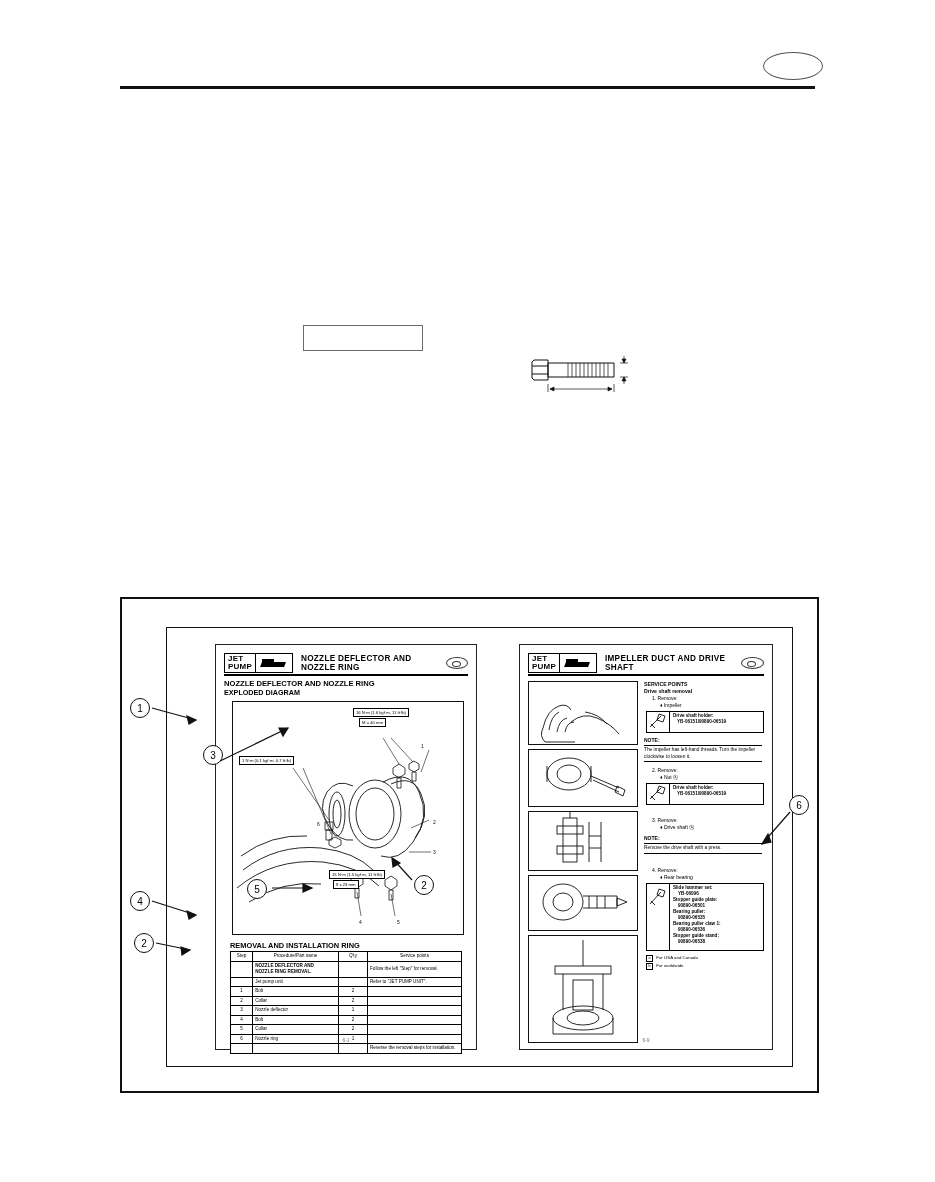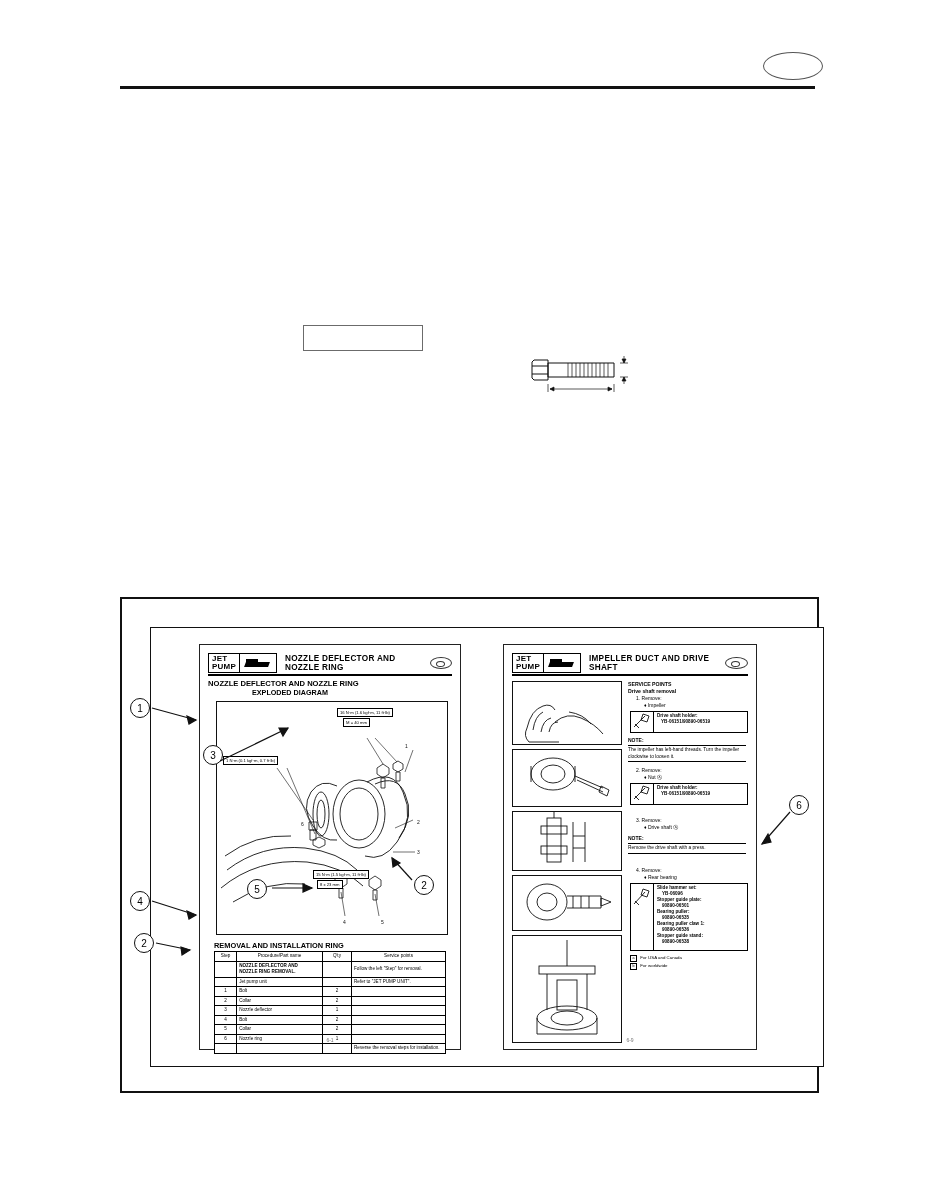--- a/index.html
+++ b/index.html
@@ -20,22 +20,22 @@
   .empty-box{position:absolute;left:303px;top:325px;width:118px;height:24px;
     border:1.5px solid #6b6b6b;background:#fff;}
 
   
   .bolt-wrap{position:absolute;left:528px;top:348px;width:110px;height:48px;}
   .bolt-wrap svg{display:block;}
 
   
   .figure-frame{position:absolute;left:120px;top:597px;width:695px;height:492px;
     border:2px solid #111;background:#fff;}
-  .figure-inner{position:absolute;left:28px;top:28px;width:625px;height:438px;
-    border:1px solid #111;background:#fff;padding-left:47px;}
+  .figure-inner{position:absolute;left:44px;top:28px;width:625px;height:438px;
+    border:1px solid #111;background:#fff;}
 
   
   .scan{position:absolute;background:#fff;}
   .scan-l{left:48px;top:16px;width:260px;height:404px;border:1px solid #222;}
   .scan-r{left:352px;top:16px;width:252px;height:404px;border:1px solid #222;}
 
   
   .jp{display:flex;align-items:stretch;height:20px;}
   .jp-txt{border:1.6px solid #000;padding:0 3px;display:flex;flex-direction:column;
     justify-content:center;line-height:8px;font-size:8px;font-weight:bold;letter-spacing:.2px;}
@@ -46,21 +46,21 @@
 
   .scan-head{position:absolute;left:8px;top:8px;right:8px;display:flex;align-items:center;}
   .scan-head .title{font-size:8.2px;font-weight:bold;margin-left:8px;letter-spacing:.3px;}
   .scan-head .mark{margin-left:auto;width:24px;height:10px;border:1px solid #333;border-radius:50%;
     position:relative;}
   .scan-head .mark:after{content:"";position:absolute;left:5px;top:2.5px;width:7px;height:4px;
     border:1px solid #333;border-radius:50%;}
   .hrule{position:absolute;left:8px;right:8px;top:29px;height:1.6px;background:#000;}
 
   .sub1{position:absolute;left:8px;top:34px;font-size:7.6px;font-weight:bold;}
-  .sub2{position:absolute;left:8px;top:43px;font-size:7.2px;font-weight:bold;margin-left:44px;}
+  .sub2{position:absolute;left:8px;top:43px;font-size:7.2px;font-weight:bold;}
 
   
   .exp{position:absolute;left:16px;top:56px;width:230px;height:232px;border:1px solid #111;
     overflow:hidden;}
   .exp svg{position:absolute;left:0;top:0;}
 
   
   .tq{position:absolute;border:1px solid #000;background:#fff;padding:0 2px;
     font-size:4.2px;white-space:nowrap;line-height:7px;}
   .tq2{position:absolute;border:1px solid #000;background:#fff;padding:0 2px;

